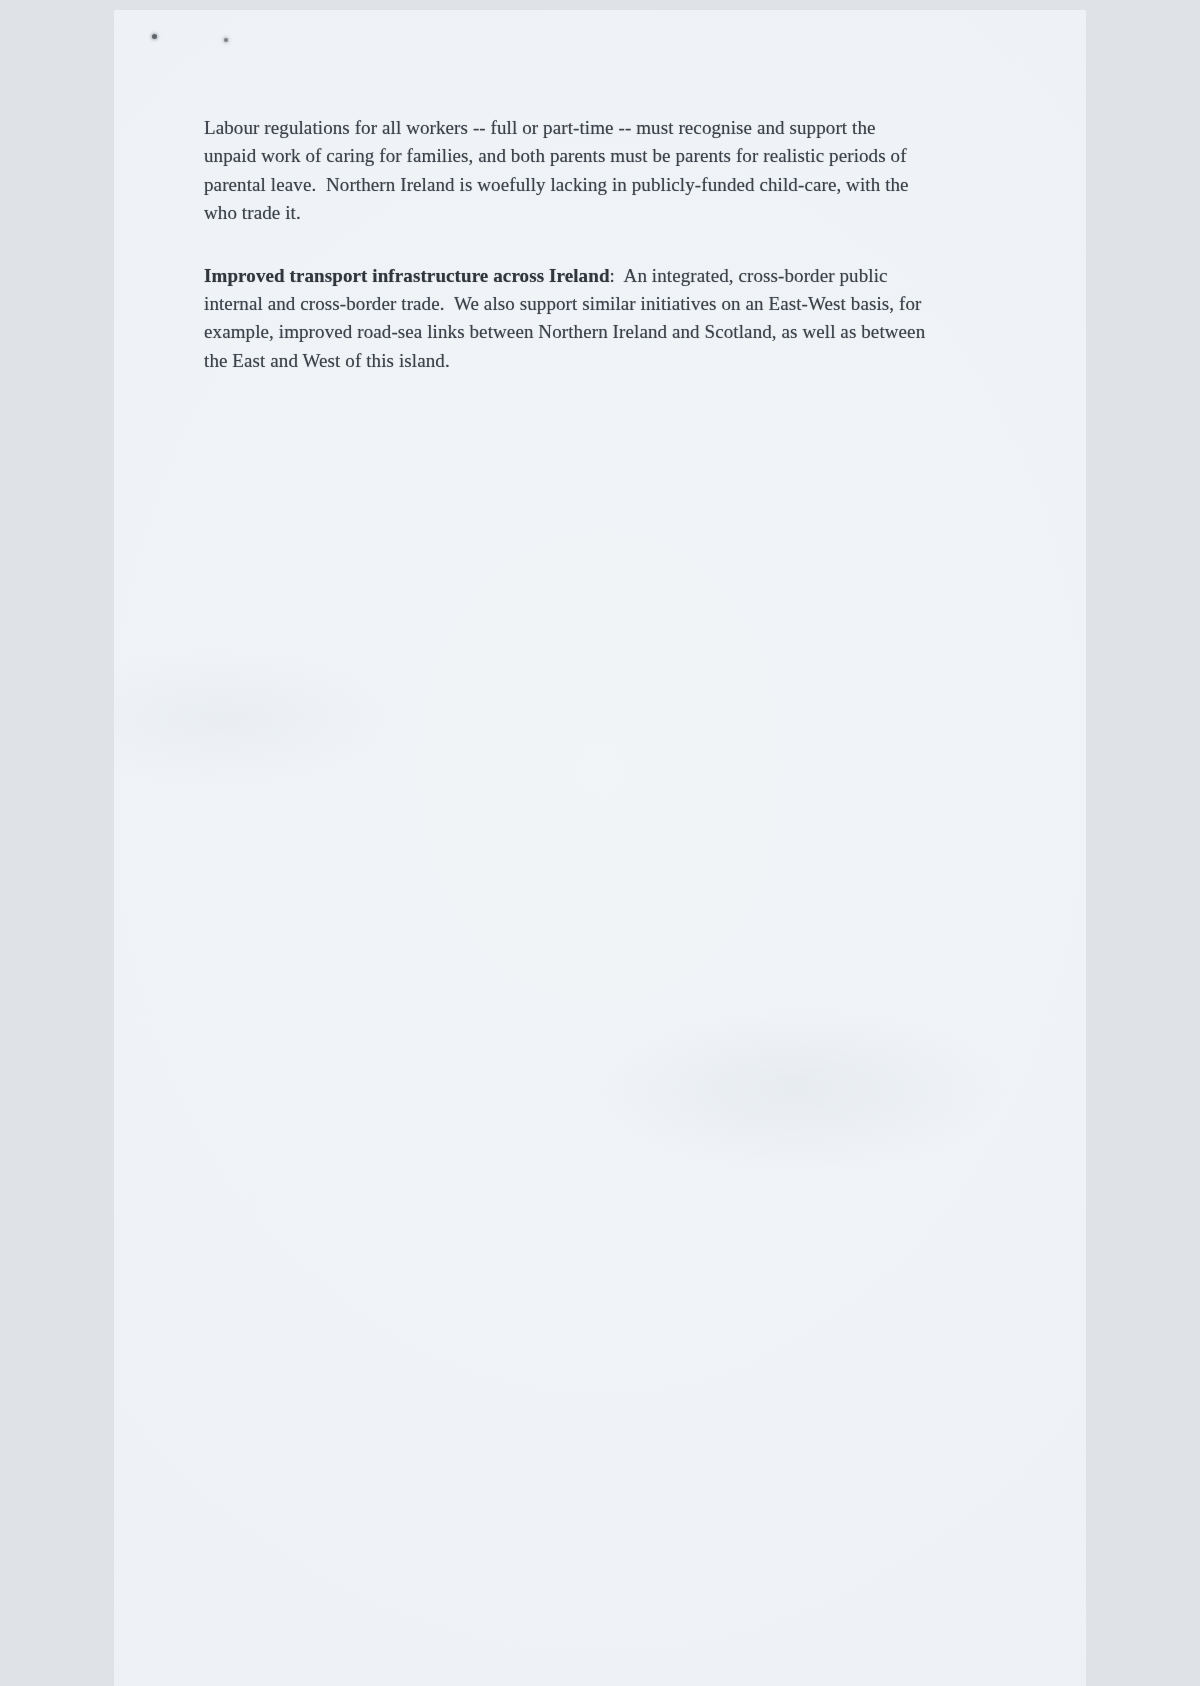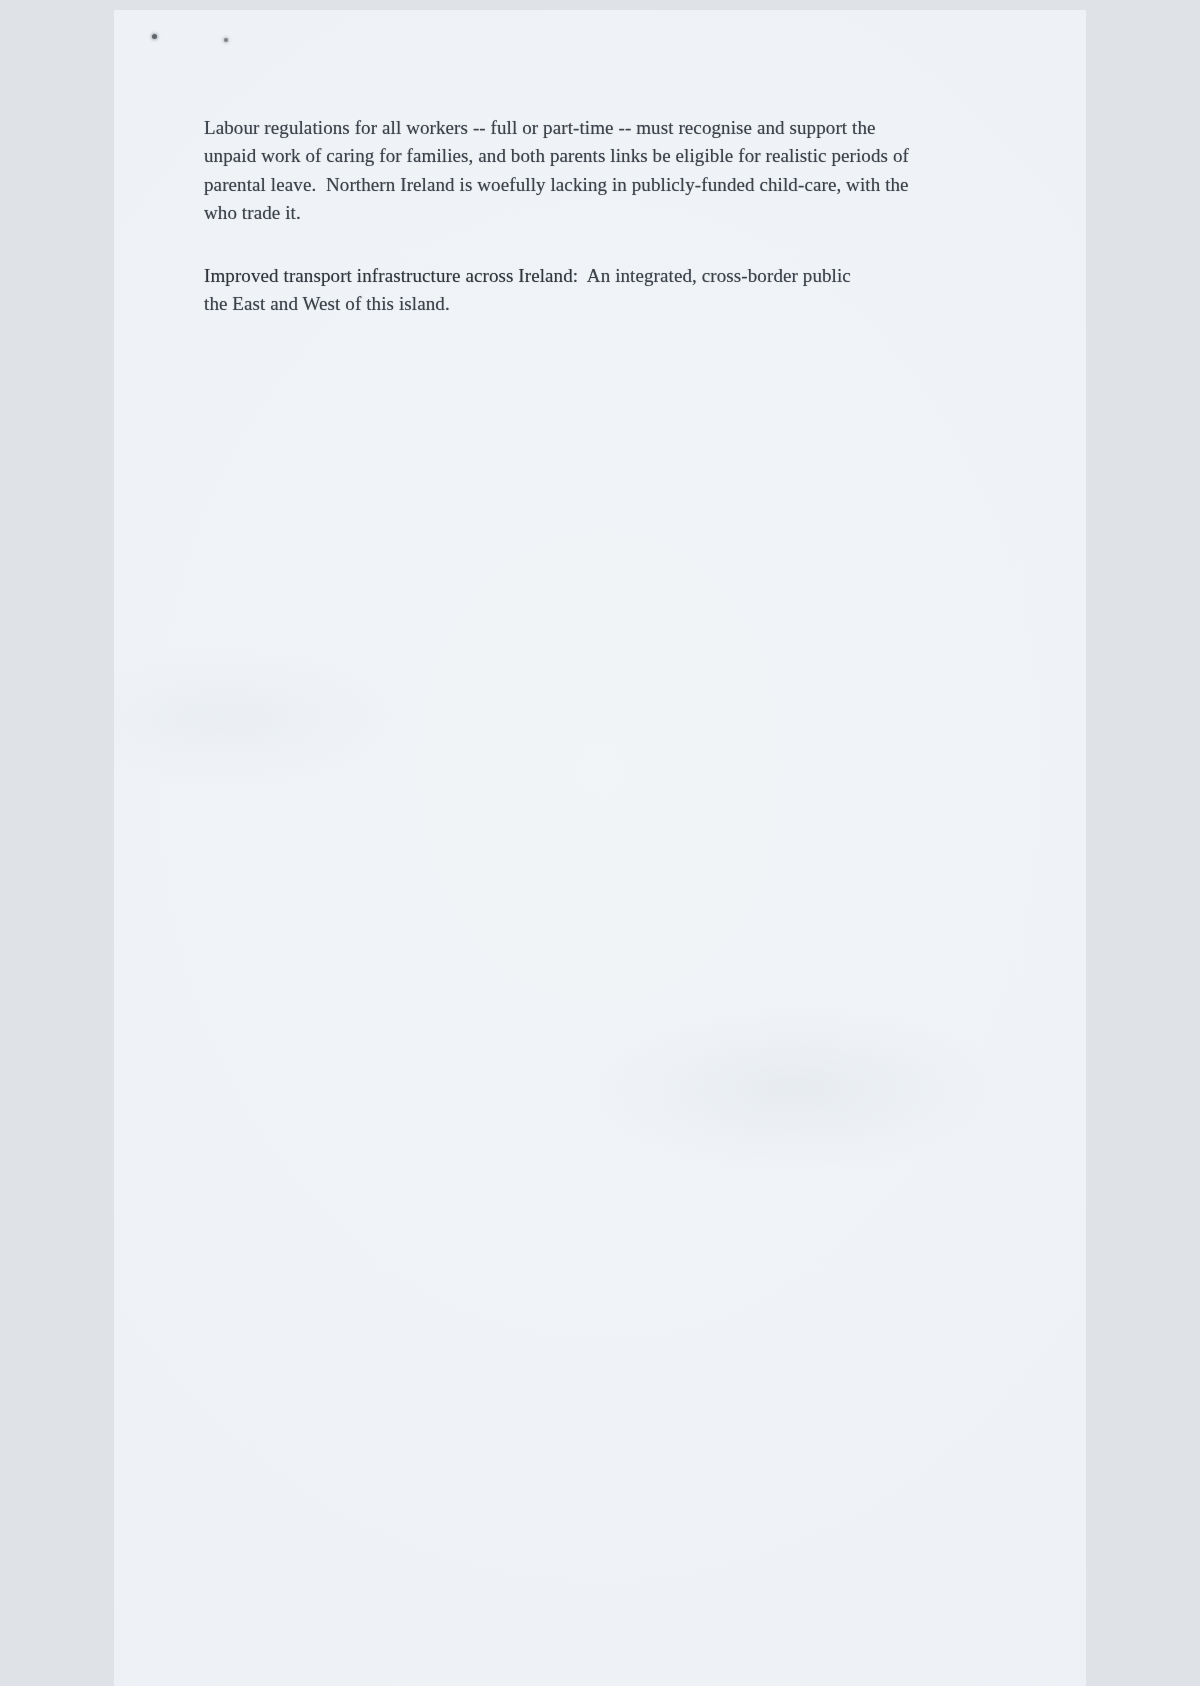--- a/index.html
+++ b/index.html
@@ -37,40 +37,42 @@
     font-size: 19px;
     line-height: 28.4px;
     text-shadow: 0 0 1px rgba(72,78,86,0.55);
     letter-spacing: 0.1px;
   }
   .para { margin: 0 0 34px 0; }
   .line {
     white-space: pre;   
   }
   .bold-lead {
-    font-weight: normal;
+    font-weight: bold;
     color: #31363d;
   }
 </style>
 </head>
 <body>
 
 <div class="page">
 
   <div class="speck speck-1"></div>
   <div class="speck speck-2"></div>
 
   <div class="doc-text">
 
     <div class="para">
       <div class="line">Labour regulations for all workers -- full or part-time -- must recognise and support the</div>
-      <div class="line">unpaid work of caring for families, and both parents links be eligible for realistic periods of</div>
+      <div class="line">unpaid work of caring for families, and both parents must be parents for realistic periods of</div>
       <div class="line">parental leave.  Northern Ireland is woefully lacking in publicly-funded child-care, with the</div>
       <div class="line">who trade it.</div>
     </div>
 
     <div class="para">
       <div class="line"><span class="bold-lead">Improved transport infrastructure across Ireland</span><span>:  An integrated, cross-border public</span></div>
+      <div class="line">internal and cross-border trade.  We also support similar initiatives on an East-West basis, for</div>
+      <div class="line">example, improved road-sea links between Northern Ireland and Scotland, as well as between</div>
       <div class="line">the East and West of this island.</div>
     </div>
 
   </div>
 </div>
 
 </body></html>

